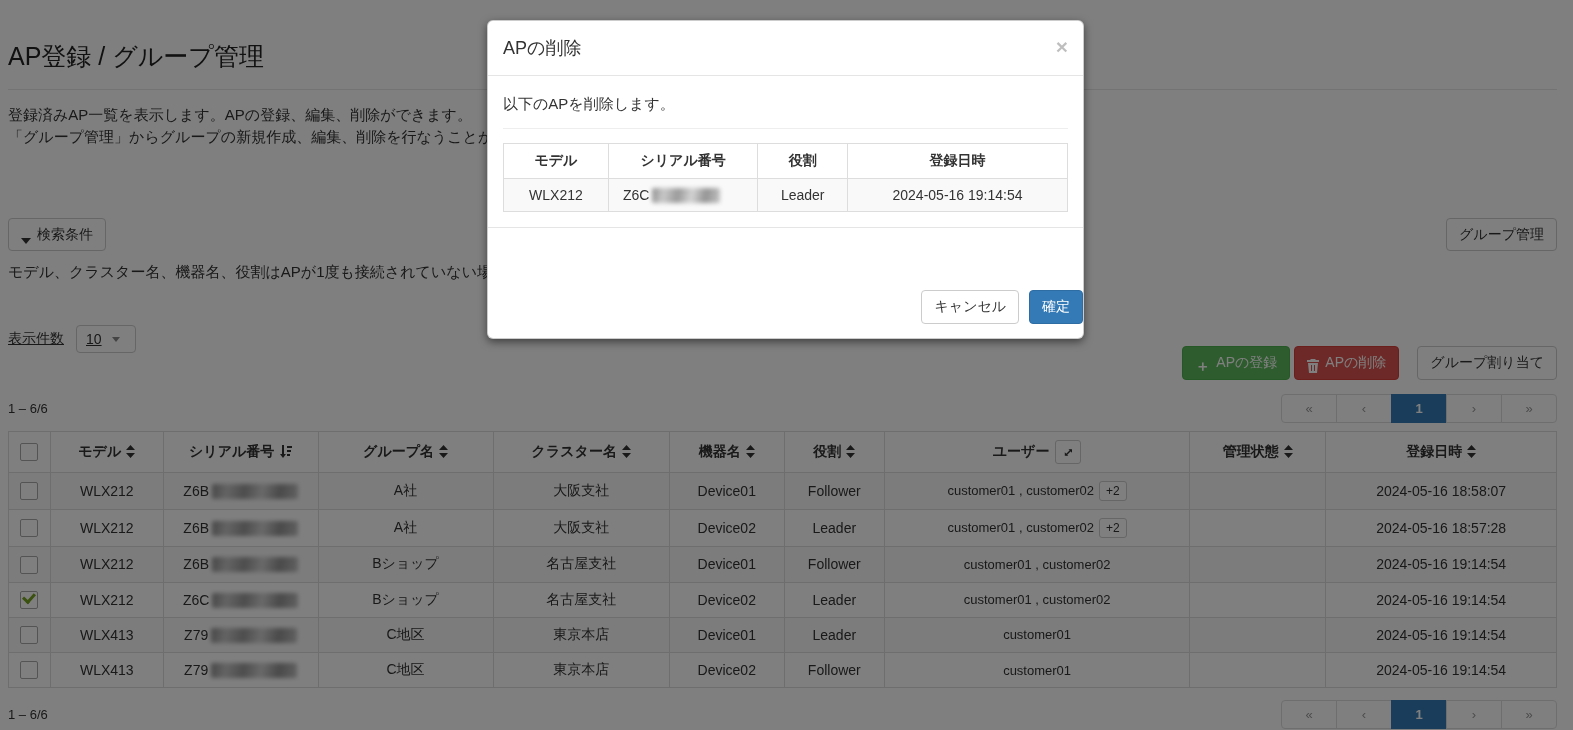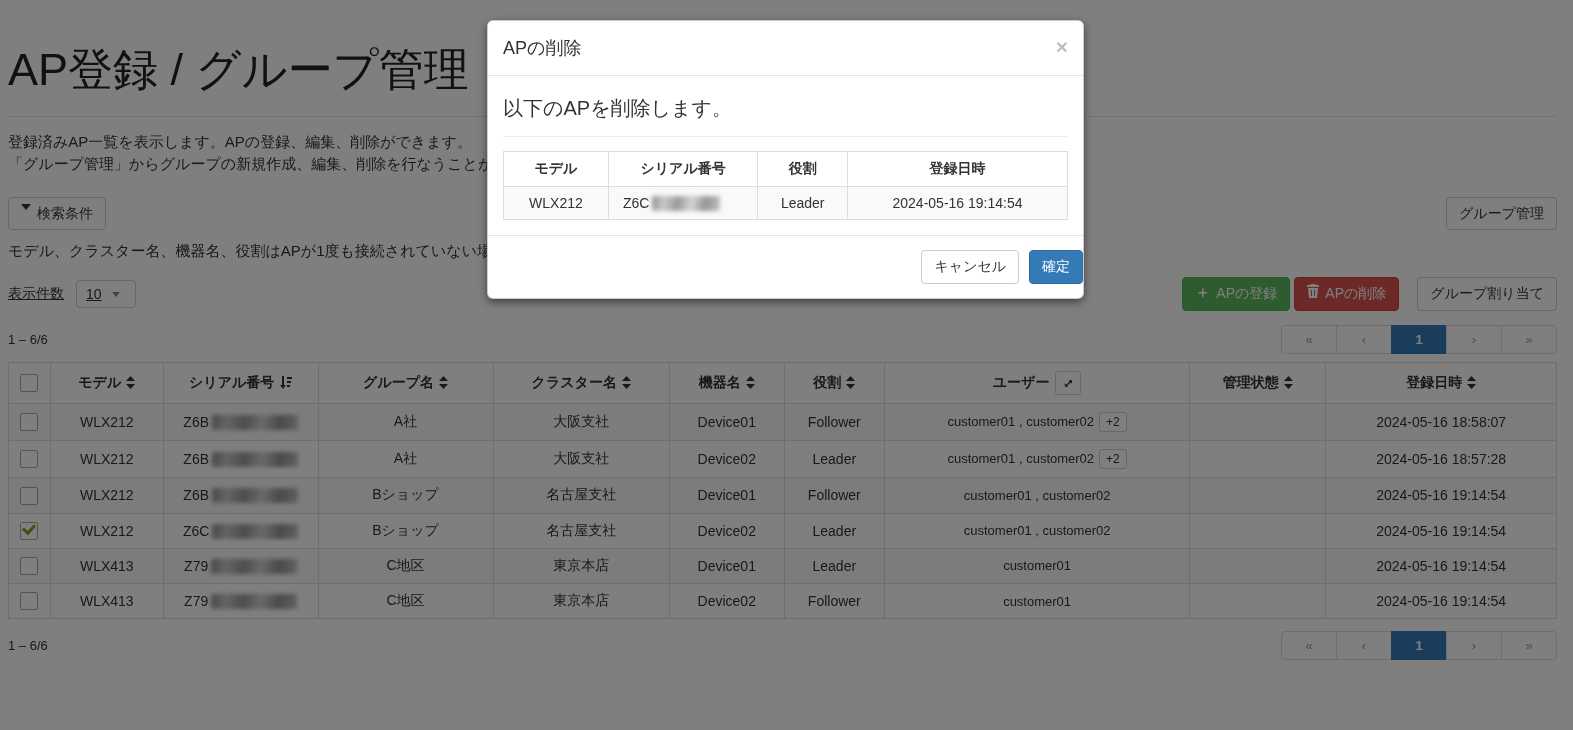--- a/index.html
+++ b/index.html
@@ -3,29 +3,29 @@
 <meta charset="utf-8">
 <style>
   html,body{margin:0;padding:0;}
   body{
     width:1573px;height:730px;overflow:hidden;position:relative;
     background:#fff;
     font-family:"Liberation Sans","DejaVu Sans",sans-serif;
     color:#333;font-size:14px;
   }
   .page{padding:26px 16px 0 8px;}
-  h1.page-title{font-size:45px;font-weight:400;color:#222;margin:14px 0 16px 0;}
+  h1.page-title{font-size:25px;font-weight:400;color:#222;margin:14px 0 16px 0;}
   hr.title-rule{border:none;border-top:1px solid #e6e6e6;margin:0 0 14px 0;}
   .desc{font-size:15px;line-height:1.45;margin:0 0 22px 0;color:#333;}
   
   .btn{
-    display:inline-flex;align-items:flex-start;gap:6px;
+    display:inline-flex;align-items:flex-end;gap:6px;
     font-family:inherit;font-size:14px;line-height:1.42;
     padding:6px 12px;border-radius:4px;cursor:pointer;
-    background:#fff;border:1px solid #ccc;color:#333;white-space:nowrap;
+    background:#fff;border:1px solid #ccc;color:#333;white-space:nowrap;margin-top:48px;
   }
   .btn-success{background:#5cb85c;border-color:#4cae4c;color:#fff;}
   .btn-danger{background:#d9534f;border-color:#d43f3a;color:#fff;}
   .btn-primary{background:#337ab7;border-color:#2e6da4;color:#fff;}
   .caret-down{display:inline-block;width:0;height:0;border-left:5px solid transparent;border-right:5px solid transparent;border-top:6px solid #333;}
   .toolbar1{display:flex;justify-content:space-between;align-items:flex-start;margin:0 0 12px 0;}
   .note{font-size:15px;margin:2px 0 16px 0;}
   .toolbar2{display:flex;justify-content:space-between;align-items:center;margin:0 0 14px 0;}
   .toolbar2 .left{display:flex;align-items:center;gap:12px;text-decoration:underline;}
   .toolbar2 .right{display:flex;align-items:center;}
@@ -86,21 +86,21 @@
     background:#fff;border:1px solid rgba(0,0,0,.2);border-radius:6px;
     box-shadow:0 3px 9px rgba(0,0,0,.5);
   }
   .modal-header{
     display:flex;justify-content:space-between;align-items:flex-start;
     padding:15px;border-bottom:1px solid #e5e5e5;
   }
   .modal-title{font-size:18px;color:#333;font-weight:400;margin:0;}
   .modal-close{font-size:21px;font-weight:bold;color:#000;opacity:.25;line-height:1;cursor:pointer;background:none;border:none;padding:0;}
   .modal-body{padding:15px;}
-  .modal-body p{margin:4px 0 14px 0;font-size:20px;}
+  .modal-body p{margin:4px 0 14px 0;font-size:15px;}
   .modal-body hr{border:none;border-top:1px solid #eee;margin:0 0 14px 0;}
   table.modal-table{width:100%;border-collapse:collapse;table-layout:fixed;}
   .modal-table th,.modal-table td{border:1px solid #ddd;text-align:center;padding:8px 4px;font-size:14px;}
   .modal-table th{font-weight:bold;}
   .modal-table tbody td{background:#f9f9f9;}
   .modal-footer{padding:14px 0;text-align:right;border-top:1px solid #e5e5e5;}
   .modal-footer .btn + .btn{margin-left:6px;}
   .plus-glyph{font-weight:bold;font-size:15px;line-height:1;}
 </style>
 </head>

